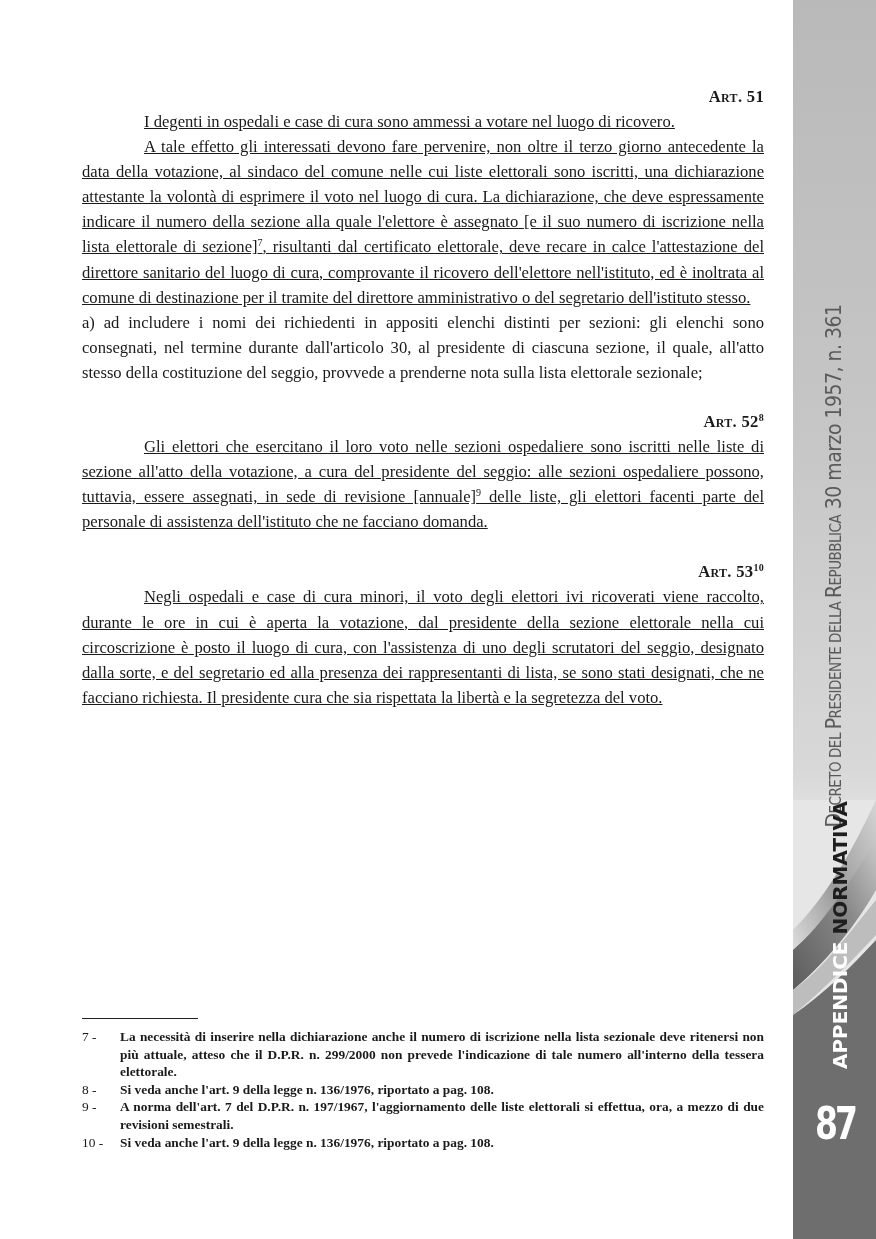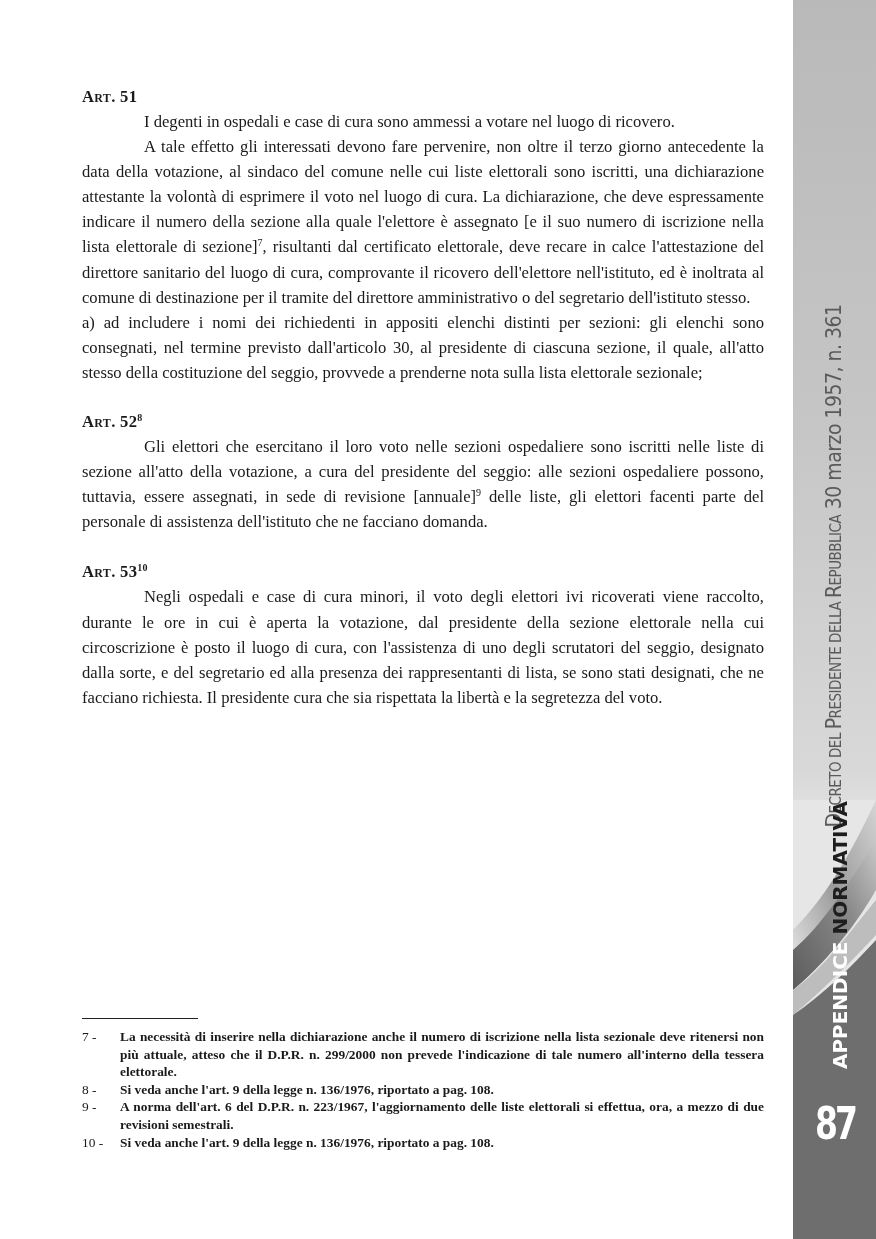--- a/index.html
+++ b/index.html
@@ -7,27 +7,27 @@
     width: 876px; height: 1239px; position: relative; overflow: hidden;
     background: #ffffff;
     font-family: "Liberation Serif", "DejaVu Serif", serif;
     color: #1a1a1a;
   }
   .page {
     position: absolute; left: 82px; top: 84px; width: 682px;
     font-size: 16.6px; line-height: 25.1px; text-align: justify;
   }
   .art-title {
-    text-align: left; font-size: 16.6px; line-height: 25px; margin: 0;
+    text-align: right; font-size: 16.6px; line-height: 25px; margin: 0;
     font-variant: small-caps; letter-spacing: 0.3px;
   }
   .art-title .num { font-weight: bold; }
   .art-title sup { font-size: 10px; vertical-align: 6px; line-height: 0; }
   p { margin: 0; }
-  p.ind { text-indent: 62px; }
+  p.ind { text-indent: 62px; text-decoration: underline; }
   sup.fn { font-size: 10px; vertical-align: 6px; line-height: 0; }
   .gap1 { height: 24px; }
   .gap2 { height: 25px; }
   .footnote-rule {
     position: absolute; left: 82px; top: 1018px; width: 116px; height: 1px; background: #222;
   }
   .footnotes {
     position: absolute; left: 82px; top: 1028px; width: 682px;
     font-size: 13.4px; line-height: 17.6px; text-align: justify;
   }
@@ -68,21 +68,21 @@
 <body>
 
 <div class="page">
 
   <h2 class="art-title">
     <span>Art.</span>
     <span class="num">51</span>
   </h2>
   <p class="ind">I degenti in ospedali e case di cura sono ammessi a votare nel luogo di ricovero.</p>
   <p class="ind"><span>A tale effetto gli interessati devono fare pervenire, non oltre il terzo giorno antecedente la data della votazione, al sindaco del comune nelle cui liste elettorali sono iscritti, una dichiarazione attestante la volontà di esprimere il voto nel luogo di cura. La dichiarazione, che deve espressamente indicare il numero della sezione alla quale l'elettore è assegnato [e il suo numero di iscrizione nella lista elettorale di sezione]</span><sup class="fn">7</sup><span>, risultanti dal certificato elettorale, deve recare in calce l'attestazione del direttore sanitario del luogo di cura, comprovante il ricovero dell'elettore nell'istituto, ed è inoltrata al comune di destinazione per il tramite del direttore amministrativo o del segretario dell'istituto stesso.</span></p>
-  <p>a) ad includere i nomi dei richiedenti in appositi elenchi distinti per sezioni: gli elenchi sono consegnati, nel termine previsto dall'articolo 30, al presidente di ciascuna sezione, il quale, all'atto stesso della costituzione del seggio, provvede a prenderne nota sulla lista elettorale sezionale;</p>
+  <p>a) ad includere i nomi dei richiedenti in appositi elenchi distinti per sezioni: gli elenchi sono consegnati, nel termine durante dall'articolo 30, al presidente di ciascuna sezione, il quale, all'atto stesso della costituzione del seggio, provvede a prenderne nota sulla lista elettorale sezionale;</p>
 
   <div class="gap1"></div>
 
   <h2 class="art-title">
     <span>Art.</span>
     <span class="num">52</span><sup>8</sup>
   </h2>
   <p class="ind"><span>Gli elettori che esercitano il loro voto nelle sezioni ospedaliere sono iscritti nelle liste di sezione all'atto della votazione, a cura del presidente del seggio: alle sezioni ospedaliere possono, tuttavia, essere assegnati, in sede di revisione [annuale]</span><sup class="fn">9</sup><span> delle liste, gli elettori facenti parte del personale di assistenza dell'istituto che ne facciano domanda.</span></p>
 
   <div class="gap2"></div>
@@ -100,21 +100,21 @@
   <div class="footnote">
     <span class="fnum">7 -</span>
     <span class="ftext">La necessità di inserire nella dichiarazione anche il numero di iscrizione nella lista sezionale deve ritenersi non più attuale, atteso che il D.P.R. n. 299/2000 non prevede l'indicazione di tale numero all'interno della tessera elettorale.</span>
   </div>
   <div class="footnote">
     <span class="fnum">8 -</span>
     <span class="ftext">Si veda anche l'art. 9 della legge n. 136/1976, riportato a pag. 108.</span>
   </div>
   <div class="footnote">
     <span class="fnum">9 -</span>
-    <span class="ftext">A norma dell'art. 6 del D.P.R. n. 223/1967, l'aggiornamento delle liste elettorali si effettua, ora, a mezzo di due revisioni semestrali.</span>
+    <span class="ftext">A norma dell'art. 7 del D.P.R. n. 197/1967, l'aggiornamento delle liste elettorali si effettua, ora, a mezzo di due revisioni semestrali.</span>
   </div>
   <div class="footnote">
     <span class="fnum">10 -</span>
     <span class="ftext">Si veda anche l'art. 9 della legge n. 136/1976, riportato a pag. 108.</span>
   </div>
 </div>
 
 <div class="sidebar">
   <div class="lower"></div>
   <svg class="swoosh" width="83" height="230" viewBox="0 0 83 230">

